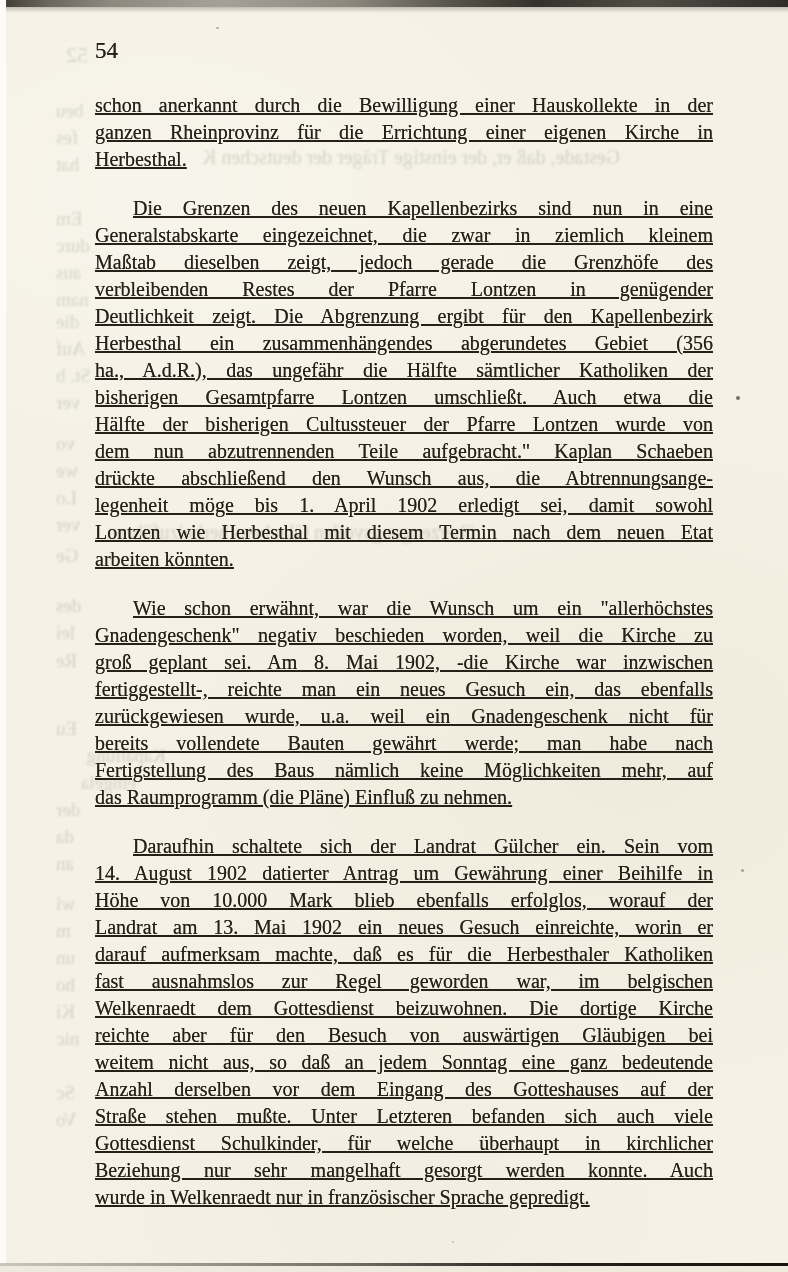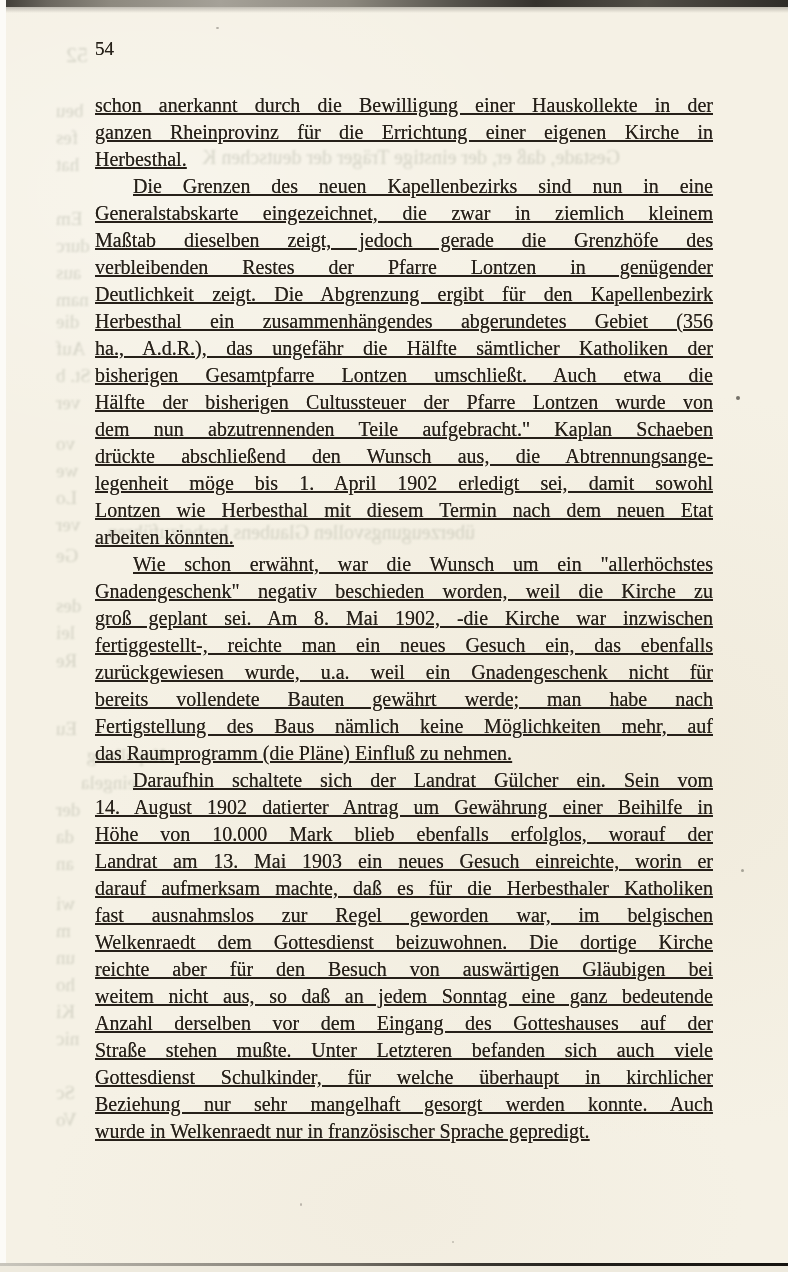--- a/index.html
+++ b/index.html
@@ -25,31 +25,31 @@
   }
   .scan-edge-left{position:absolute;left:0;top:0;bottom:0;width:6px;background:#fcfbf7;}
   .scan-edge-bottom{
     position:absolute;left:0;right:0;bottom:6px;height:3px;
     background:linear-gradient(to right,#c9c6bd 0%,#a09c93 22%,#716d65 45%,#3c3933 60%,#22201c 72%,#15130f 100%);
   }
   .scan-edge-bottom-strip{position:absolute;left:0;right:0;bottom:0;height:6px;background:#eeeade;}
   
   .page-number{
     position:absolute;left:95px;top:38px;
-    font-size:19px;color:#262119;
+    font-size:23px;color:#262119;
     text-shadow:0 0 .6px rgba(38,33,25,.8);
   }
   
   .text-block{
     position:absolute;left:95px;top:92px;width:618px;
     font-size:20px;line-height:27px;color:#262019;
     text-shadow:0 0 .6px rgba(38,32,25,.75);
   }
   .line{height:27px;text-align:justify;text-align-last:justify;overflow:visible;white-space:normal;text-decoration:underline;}
-  .line.indent{padding-left:38px;}
+  .line.indent{padding-left:38px;margin-top:22px;}
   .line.last{text-align-last:left;}
   
   .bleed-layer{position:absolute;inset:0;pointer-events:none;}
   .bleed{
     position:absolute;
     color:#858b78;
     font-size:19px;
     white-space:nowrap;
     transform:scaleX(-1);
     filter:blur(1.1px);
@@ -135,21 +135,21 @@
       <div class="line">Gnadengeschenk" negativ beschieden worden, weil die Kirche zu</div>
       <div class="line">groß geplant sei. Am 8. Mai 1902, -die Kirche war inzwischen</div>
       <div class="line">fertiggestellt-, reichte man ein neues Gesuch ein, das ebenfalls</div>
       <div class="line">zurückgewiesen wurde, u.a. weil ein Gnadengeschenk nicht für</div>
       <div class="line">bereits vollendete Bauten gewährt werde; man habe nach</div>
       <div class="line">Fertigstellung des Baus nämlich keine Möglichkeiten mehr, auf</div>
       <div class="line last">das Raumprogramm (die Pläne) Einfluß zu nehmen.</div>
       <div class="line indent">Daraufhin schaltete sich der Landrat Gülcher ein. Sein vom</div>
       <div class="line">14. August 1902 datierter Antrag um Gewährung einer Beihilfe in</div>
       <div class="line">Höhe von 10.000 Mark blieb ebenfalls erfolglos, worauf der</div>
-      <div class="line">Landrat am 13. Mai 1903 ein neues Gesuch einreichte, worin er</div>
+      <div class="line">Landrat am 13. Mai 1902 ein neues Gesuch einreichte, worin er</div>
       <div class="line">darauf aufmerksam machte, daß es für die Herbesthaler Katholiken</div>
       <div class="line">fast ausnahmslos zur Regel geworden war, im belgischen</div>
       <div class="line">Welkenraedt dem Gottesdienst beizuwohnen. Die dortige Kirche</div>
       <div class="line">reichte aber für den Besuch von auswärtigen Gläubigen bei</div>
       <div class="line">weitem nicht aus, so daß an jedem Sonntag eine ganz bedeutende</div>
       <div class="line">Anzahl derselben vor dem Eingang des Gotteshauses auf der</div>
       <div class="line">Straße stehen mußte. Unter Letzteren befanden sich auch viele</div>
       <div class="line">Gottesdienst Schulkinder, für welche überhaupt in kirchlicher</div>
       <div class="line">Beziehung nur sehr mangelhaft gesorgt werden konnte. Auch</div>
       <div class="line last">wurde in Welkenraedt nur in französischer Sprache gepredigt.</div>

